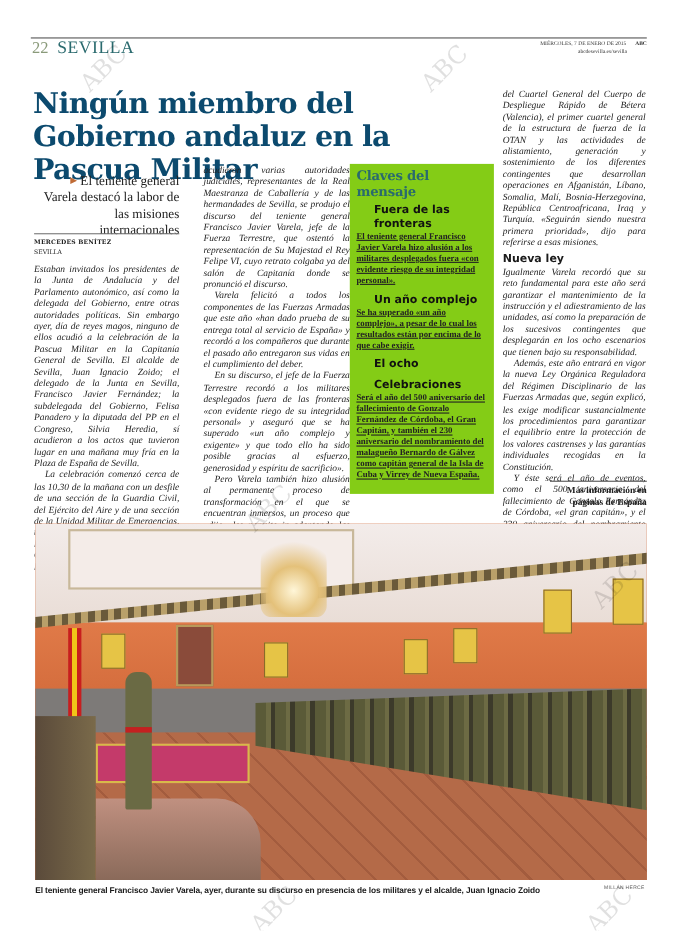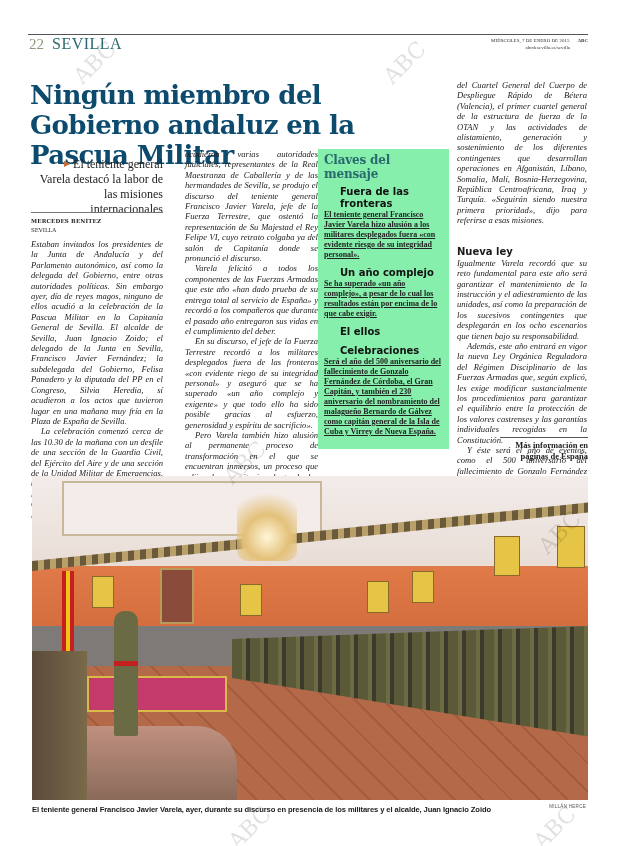--- a/index.html
+++ b/index.html
@@ -19,23 +19,23 @@
     .byline-rule { position: absolute; left: 31px; top: 212px; width: 132px; height: 1px; background: #777; }
     .byline { position: absolute; left: 31px; top: 217px; font-size: 5.5px; line-height: 9px; color: #222; }
     .byline .author { font-weight: bold; letter-spacing: 0.2px; }
 
     .col { position: absolute; font-family: "Liberation Serif", serif; font-size: 8.6px; line-height: 10.4px; color: #222; text-align: justify; hyphens: auto; }
     .col p { margin: 0; font-style: italic; }
     .col p.indent { text-indent: 10px; }
     .col1 { left: 31px; top: 239px; width: 132px; }
     .col2 { left: 173px; top: 149px; width: 133px; margin-left: 12px; }
     .col4 { left: 457px; top: 80px; width: 130px; }
-    .col4 .subtitle { font-family: "DejaVu Sans", sans-serif; font-weight: bold; font-size: 10px; line-height: 13px; margin-top: 19px; color: #1a1a1a; text-align: left; }
+    .col4 .subtitle { font-family: "DejaVu Sans", sans-serif; font-weight: bold; font-size: 10px; line-height: 13px; margin-top: 3px; color: #1a1a1a; text-align: left; }
 
-    .claves { position: absolute; left: 318px; top: 149px; width: 131px; height: 300px; background: #86efac; padding: 4px 6px; }
+    .claves { position: absolute; left: 318px; top: 149px; width: 131px; height: 300px; background: #84cc16; padding: 4px 6px; }
     .claves-title { font-family: "DejaVu Serif", serif; font-size: 12px; font-weight: bold; color: #2a6a6e; margin-bottom: 5px; letter-spacing: -0.2px; }
     .clave { margin-bottom: 7px; }
     .clave-head { font-family: "DejaVu Sans", sans-serif; font-weight: bold; font-size: 10px; line-height: 12px; color: #111; margin-left: 16px; }
     .clave-body { font-family: "Liberation Serif", serif; font-weight: bold; font-size: 8px; line-height: 10px; color: #222; text-decoration: underline; }
 
     .more-rule { position: absolute; left: 500px; top: 437px; width: 88px; height: 1px; background: #555; }
     .more-info { position: absolute; right: 32px; top: 440px; text-align: right; font-family: "Liberation Serif", serif; font-weight: bold; font-size: 8.5px; line-height: 10.5px; color: #222; }
 
     .photo { position: absolute; left: 32px; top: 476px; width: 556px; height: 324px; overflow: hidden; background: #d4764a; }
     .ph-ceiling { position: absolute; left: 0; top: 0; width: 100%; height: 90px; background: linear-gradient(180deg, #f3ecea 0%, #e9ddd6 100%); }
@@ -98,21 +98,21 @@
   <div class="claves-title">Claves del mensaje</div>
   <div class="clave">
     <div class="clave-head">Fuera de las fronteras</div>
     <div class="clave-body">El teniente general Francisco Javier Varela hizo alusión a los militares desplegados fuera «con evidente riesgo de su integridad personal».</div>
   </div>
   <div class="clave">
     <div class="clave-head">Un año complejo</div>
     <div class="clave-body">Se ha superado «un año complejo», a pesar de lo cual los resultados están por encima de lo que cabe exigir.</div>
   </div>
   <div class="clave">
-    <div class="clave-head">El ellos</div>
+    <div class="clave-head">El ocho</div>
   </div>
   <div class="clave">
     <div class="clave-head">Celebraciones</div>
     <div class="clave-body">Será el año del 500 aniversario del fallecimiento de Gonzalo Fernández de Córdoba, el Gran Capitán, y también el 230 aniversario del nombramiento del malagueño Bernardo de Gálvez como capitán general de la Isla de Cuba y Virrey de Nueva España.</div>
   </div>
 </div>
 
 <div class="col col4">
   <p>del Cuartel General del Cuerpo de Despliegue Rápido de Bétera (Valencia), el primer cuartel general de la estructura de fuerza de la OTAN y las actividades de alistamiento, generación y sostenimiento de los diferentes contingentes que desarrollan operaciones en Afganistán, Líbano, Somalia, Malí, Bosnia-Herzegovina, República Centroafricana, Iraq y Turquía. «Seguirán siendo nuestra primera prioridad», dijo para referirse a esas misiones.</p>
   <div class="subtitle">Nueva ley</div>

